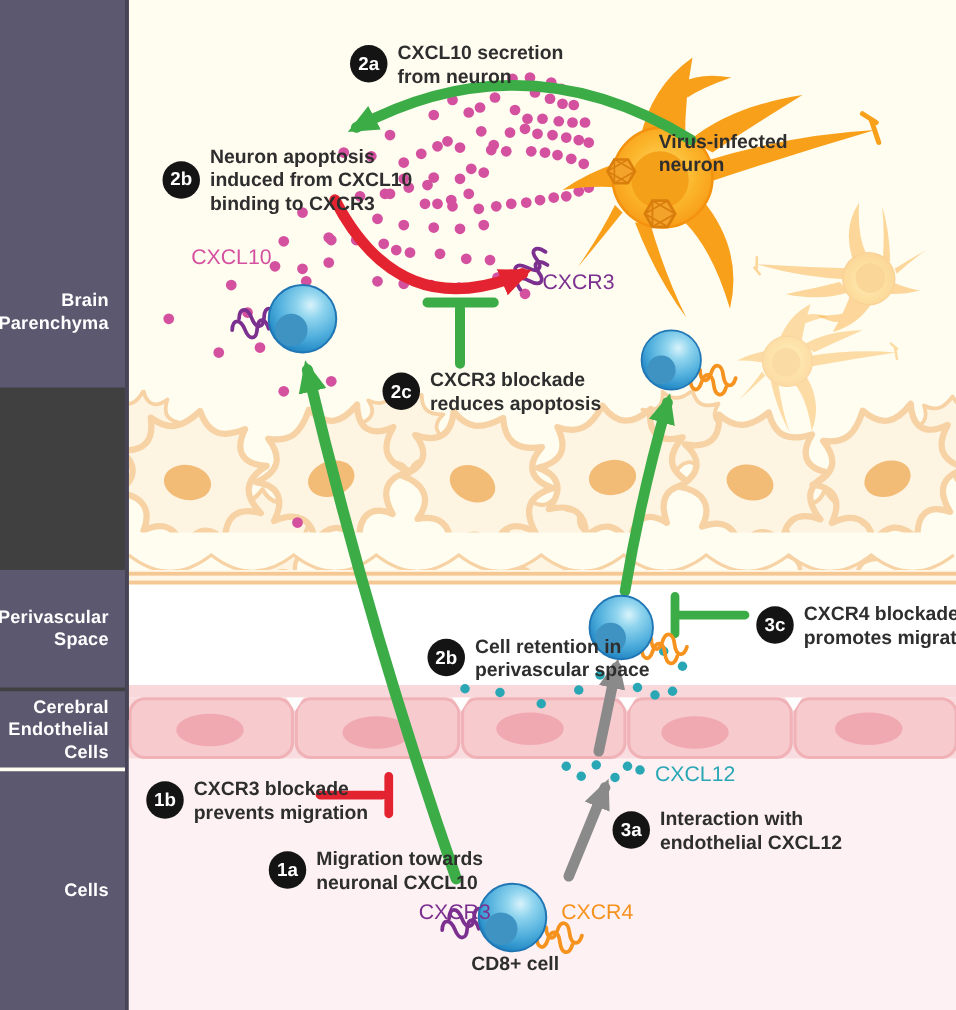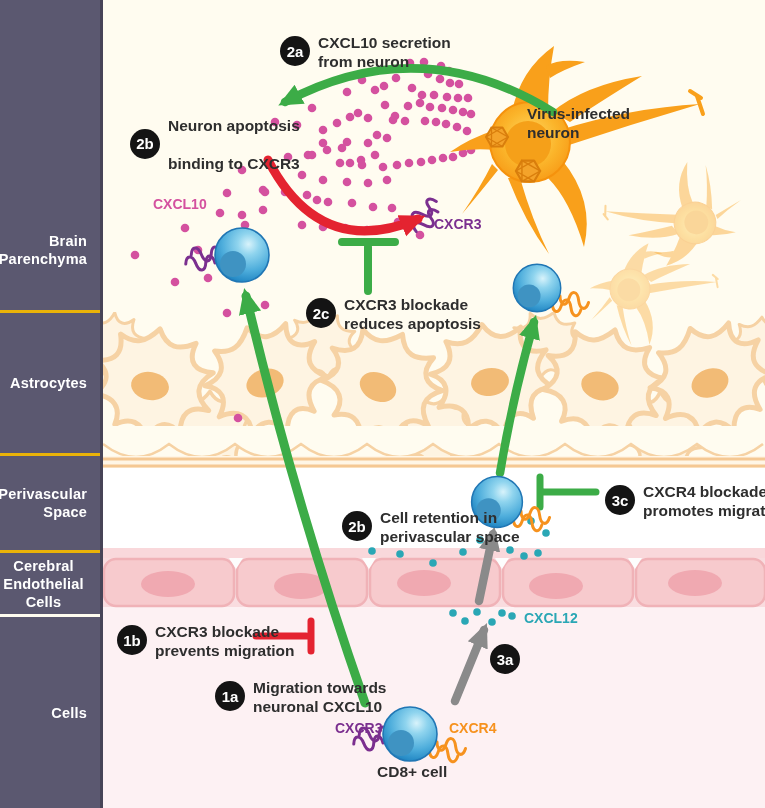--- a/index.html
+++ b/index.html
@@ -1,43 +1,43 @@
 <!DOCTYPE html>
 <html style="--c-magenta: #D4519F; --c-purple: #7B2F8F; --c-teal: #2AA7B5; --c-orange: #F6921E; --c-green: #3CAC47; --c-red: #E42330; --c-gray: #8A8A8A; --c-ink: #2E2E2E; --c-sidebar: #5B5870; --c-sidebarBorder: #474457;"><head>
 <meta charset="utf-8">
 <style>
   html,body{margin:0;padding:0;background:#fff;}
   .stage{position:relative;width:765px;height:808px;overflow:hidden;
          background:#FFFCF0;font-family:"Liberation Sans",sans-serif;}
   svg.art{position:absolute;left:0;top:0;}
 
   
-  .sidebar{position:absolute;left:0;top:0;width:103px;height:576px;background:#eab308;}
+  .sidebar{position:absolute;left:0;top:0;width:103px;height:576px;background:#404040;}
   .sidebar::after{content:"";position:absolute;right:0;top:0;width:3px;height:808px;
                   background:var(--c-sidebarBorder,#474457);}
   .sb-sec{position:absolute;left:0;width:100px;background:var(--c-sidebar,#5B5870);
           display:flex;flex-direction:column;justify-content:center;align-items:flex-end;
           padding-right:13px;box-sizing:border-box;color:#FFFFFF;font-weight:700;
           font-size:14.5px;line-height:18px;text-align:right;letter-spacing:.2px;}
   .sb-0{top:0;height:310px;justify-content:flex-end;padding-bottom:42px;}
   .sb-1{top:313px;height:140px;}
   .sb-2{top:456px;height:94px;}
-  .sb-3{top:553px;height:61px;align-items:center;}
+  .sb-3{top:553px;height:61px;}
   .sb-4{top:617px;height:191px;}
 
   
   .ann{position:absolute;display:flex;gap:8px;align-items:center;
        color:var(--c-ink,#2E2E2E);font-size:15.5px;font-weight:600;line-height:19px;white-space:nowrap;}
   .badge{width:30px;height:30px;border-radius:50%;background:#141414;color:#fff;
          font-size:15px;font-weight:700;display:flex;align-items:center;justify-content:center;
          flex:0 0 auto;margin-top:-2px;}
   .ann-text{padding-top:0;}
 
   
-  .mol{position:absolute;font-size:14px;font-weight:700;white-space:nowrap;}
+  .mol{position:absolute;font-size:17px;font-weight:400;white-space:nowrap;}
   .mol-magenta{color:var(--c-magenta,#D4519F);}
   .mol-purple{color:var(--c-purple,#7B2F8F);}
   .mol-teal{color:var(--c-teal,#2AA7B5);}
   .mol-orange{color:var(--c-orange,#F6921E);}
   .cap{position:absolute;color:var(--c-ink,#2E2E2E);font-size:15.5px;font-weight:600;
        line-height:19px;white-space:nowrap;}
   .cap-center{}
 
   
   .stroke-green{stroke:var(--c-green,#3CAC47);}
@@ -328,23 +328,20 @@
     <use href="#receptor" class="stroke-purple" transform="translate(383,743) rotate(-100)"></use>
     <use href="#receptor" class="stroke-orange" transform="translate(437,742) rotate(95)"></use>
     <use href="#cd8" transform="translate(410,734)"></use>
   </svg>
 
   <div class="sidebar">
     <div class="sb-sec sb-0">
       <span>Brain</span>
       <span>Parenchyma</span>
     </div>
-    <div class="sb-sec sb-1">
-      <span>Astrocytes</span>
-    </div>
     <div class="sb-sec sb-2">
       <span>Perivascular</span>
       <span>Space</span>
     </div>
     <div class="sb-sec sb-3">
       <span>Cerebral</span>
       <span>Endothelial</span>
       <span>Cells</span>
     </div>
     <div class="sb-sec sb-4">
@@ -356,21 +353,21 @@
     <span class="badge">2a</span>
     <span class="ann-text">
       <span>CXCL10 secretion</span><br>
       <span>from neuron</span>
     </span>
   </div>
   <div class="ann" style="left:130px;top:116px">
     <span class="badge">2b</span>
     <span class="ann-text">
       <span>Neuron apoptosis</span><br>
-      <br>
+      <span>induced from CXCL10</span><br>
       <span>binding to CXCR3</span>
     </span>
   </div>
   <div class="ann" style="left:306px;top:295px">
     <span class="badge">2c</span>
     <span class="ann-text">
       <span>CXCR3 blockade</span><br>
       <span>reduces apoptosis</span>
     </span>
   </div>
@@ -397,20 +394,24 @@
   </div>
   <div class="ann" style="left:215px;top:678px">
     <span class="badge">1a</span>
     <span class="ann-text">
       <span>Migration towards</span><br>
       <span>neuronal CXCL10</span>
     </span>
   </div>
   <div class="ann" style="left:490px;top:646px">
     <span class="badge">3a</span>
+    <span class="ann-text">
+      <span>Interaction with</span><br>
+      <span>endothelial CXCL12</span>
+    </span>
   </div>
 
   <span class="mol mol-magenta" style="left:153px;top:196px">CXCL10</span>
   <span class="mol mol-purple" style="left:434px;top:216px">CXCR3</span>
   <span class="mol mol-teal" style="left:524px;top:610px">CXCL12</span>
   <span class="mol mol-purple" style="left:335px;top:720px">CXCR3</span>
   <span class="mol mol-orange" style="left:449px;top:720px">CXCR4</span>
   <span class="cap" style="left:377px;top:762px">CD8+ cell</span>
   <span class="cap cap-center" style="left:527px;top:104px;width:120px"><span>Virus-infected</span><br>
         <span>neuron</span></span>

